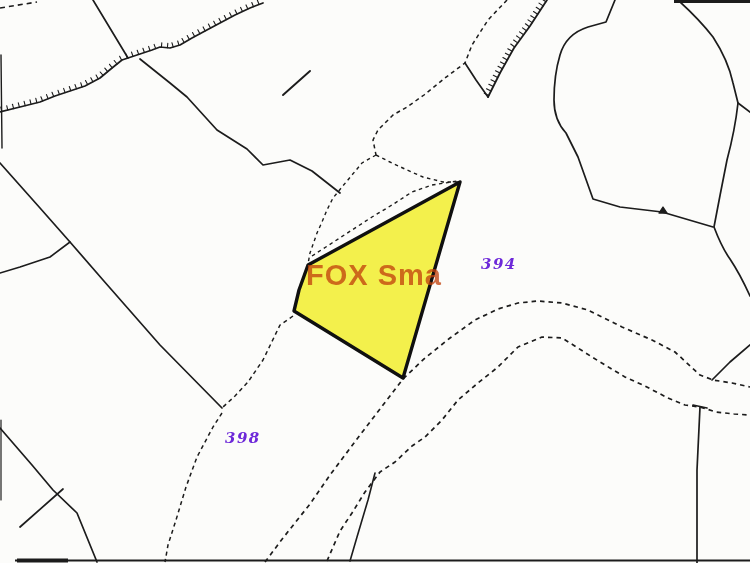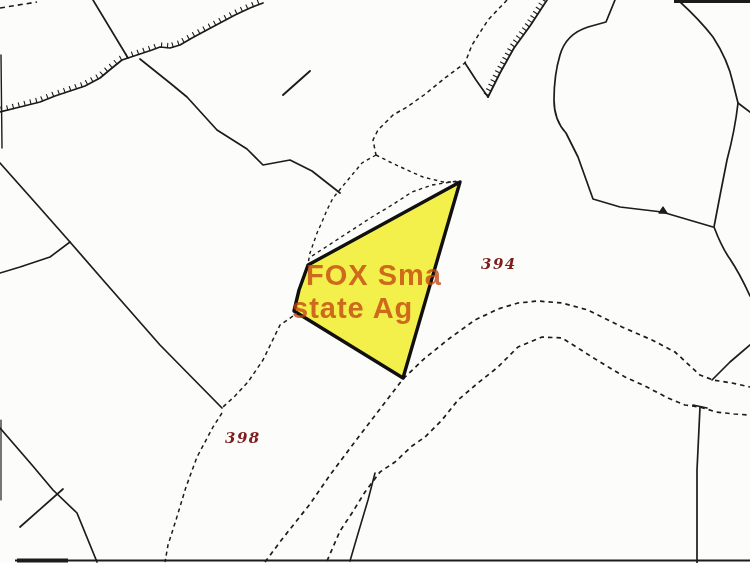--- a/index.html
+++ b/index.html
@@ -11,21 +11,21 @@
     font-family:"Liberation Sans",sans-serif;
   }
   .map-frame svg{position:absolute;left:0;top:0;width:750px;height:563px;}
   .parcel-label{
     position:absolute;
     font-family:"DejaVu Serif",serif;
     font-style:italic;
     font-weight:bold;
     font-size:15px;
     letter-spacing:1.5px;
-    color:#7f1d1d;
+    color:#6d28d9;
     white-space:nowrap;
     user-select:none;
   }
   .label-394{left:481px;top:255px;}
   .label-398{left:225px;top:429px;}
   .watermark{
     position:absolute;
     left:306px;top:259px;
     color:#c2410c;
     opacity:0.76;
@@ -148,15 +148,14 @@
       <path d="M674,1.5 L750,1.5" fill="none" stroke="#1c1c1c" stroke-width="3" stroke-linecap="butt"></path>
       <path d="M15,560.5 L750,560.5" fill="none" stroke="#1c1c1c" stroke-width="2.2" stroke-linecap="butt"></path>
       <path d="M17,560.5 L68,560.5" fill="none" stroke="#1c1c1c" stroke-width="4" stroke-linecap="butt"></path>
     </svg>
 
   <div class="parcel-label label-394">394</div>
   <div class="parcel-label label-398">398</div>
 
   <div class="watermark">
     <div class="wm-line1">FOX Sma</div>
-    <div class="wm-line2">state Ag</div>
   </div>
 </div>
 
 </body></html>

